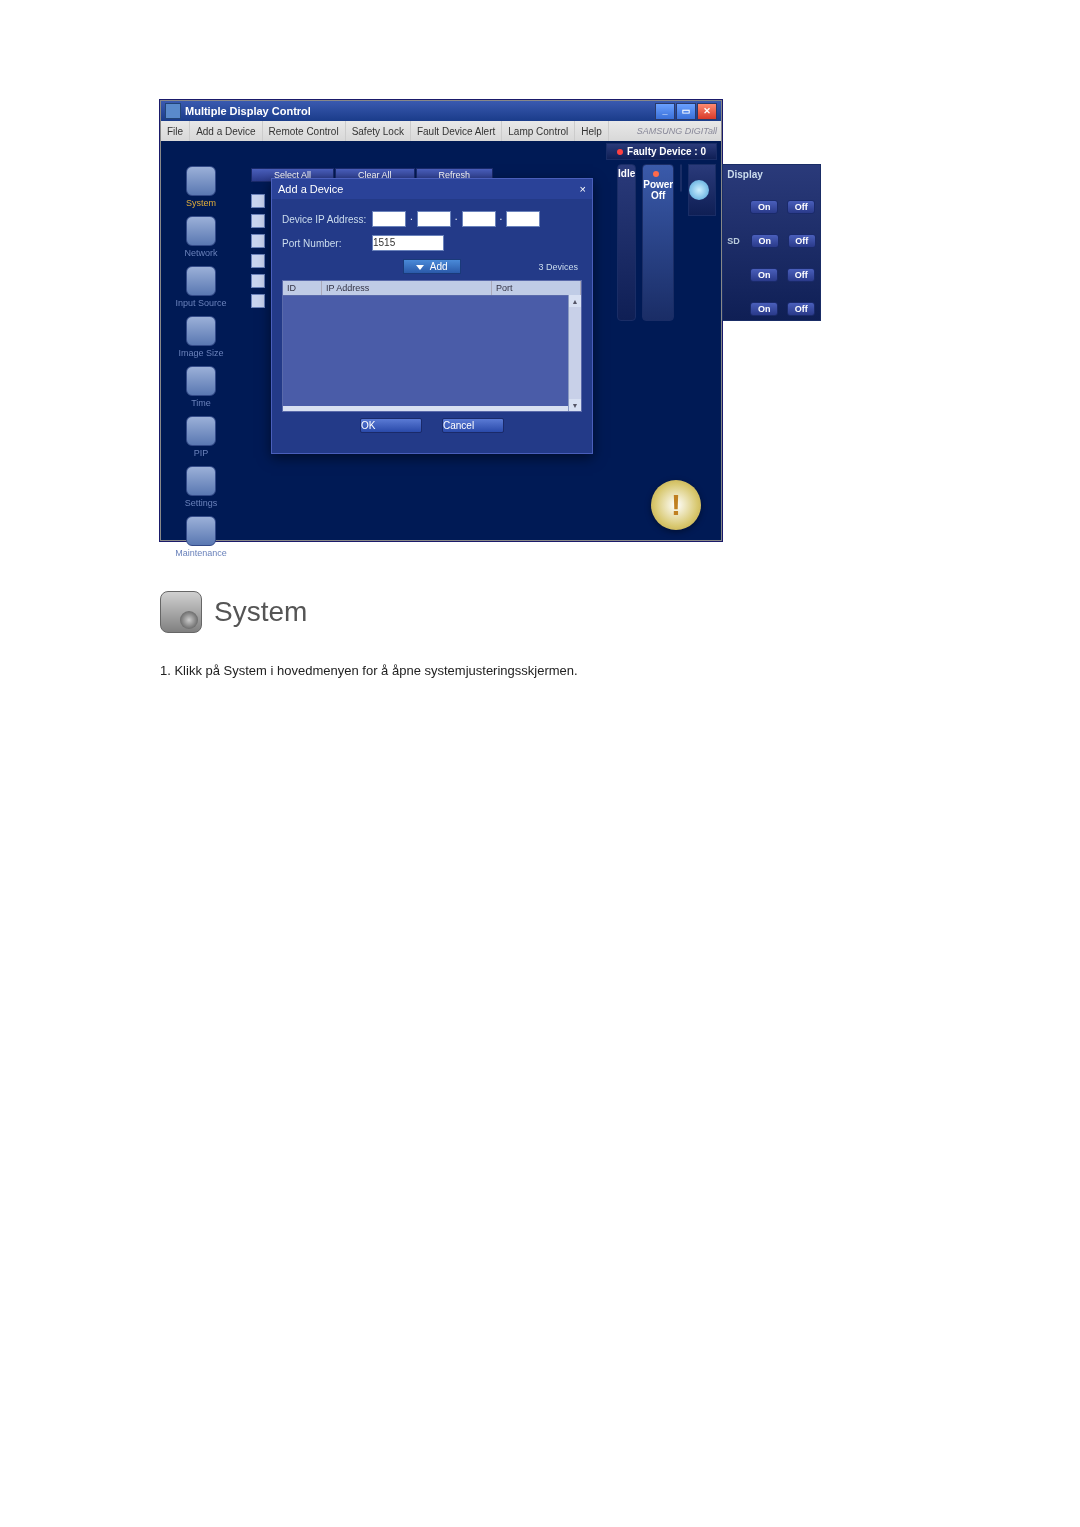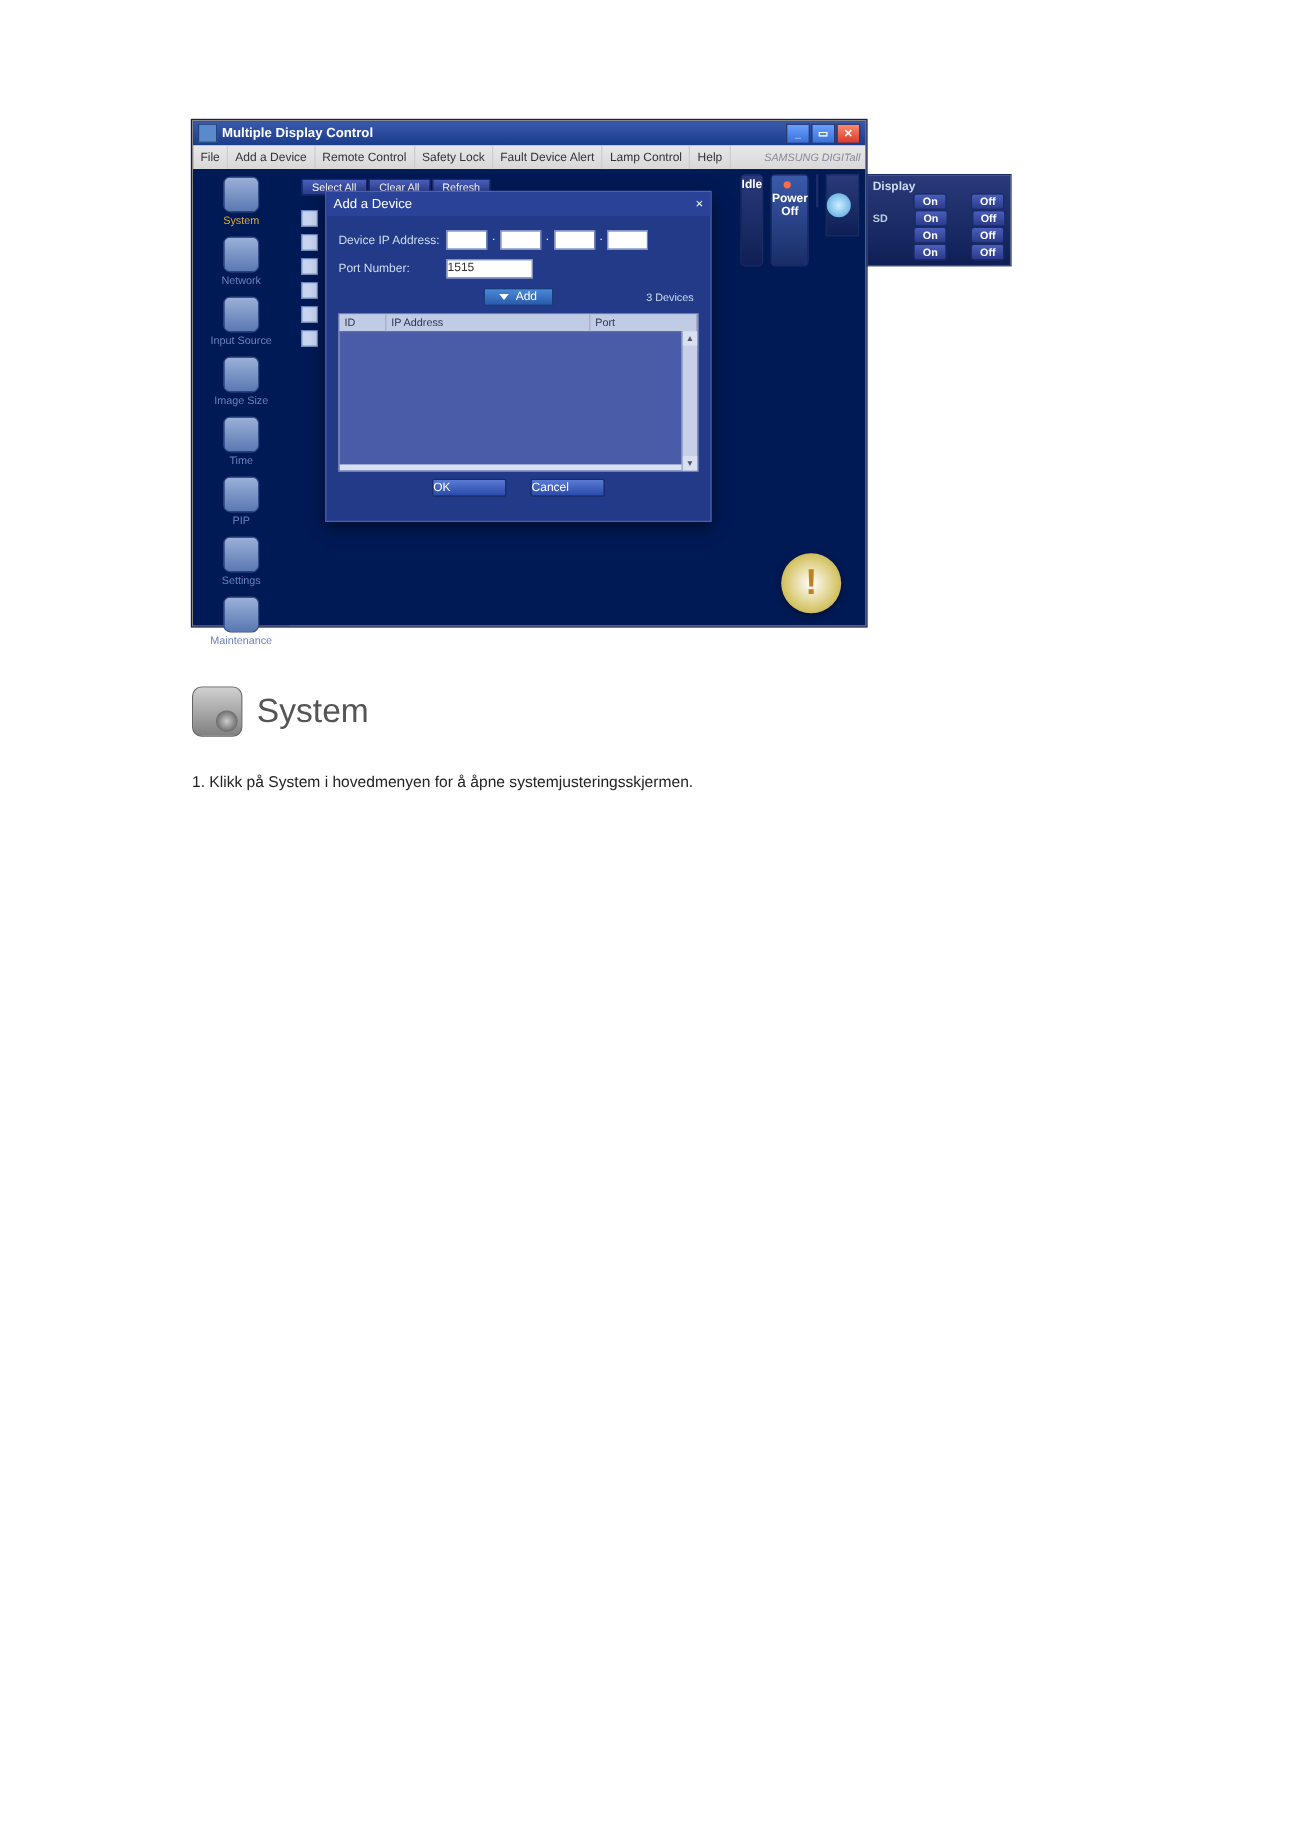--- a/index.html
+++ b/index.html
@@ -117,21 +117,21 @@
     position: absolute;
     left: 90px; top: 8px;
     display: flex;
     gap: 1px;
     z-index: 1;
   }
   .top-btn {
     background: linear-gradient(#4a5fbb,#2a3a8a);
     color: #fff;
     font-size: 9px;
-    padding: 1px 8px;
+    padding: 1px 22px;
     border: 1px solid #1a2a6a;
   }
   .chkcol {
     position: absolute;
     left: 90px;
     top: 34px;
     display: flex; flex-direction: column;
     gap: 6px;
   }
   .chk {
@@ -170,21 +170,21 @@
   .speaker-icon {
     width: 20px; height:20px; border-radius:50%;
     background: radial-gradient(#ccefff,#4aa0d8);
   }
   .display-box {
     background: linear-gradient(#2a3a7a,#0f1f55);
     border: 1px solid #1a2d66;
     padding: 4px;
     color: #cde; font-size: 10px; font-weight: bold;
   }
-  .onoff-row { display:flex; gap:20px; margin-top:0; align-items:center; }
+  .onoff-row { display:flex; gap:9px; margin-top:20px; align-items:center; }
   .tag-sd { color:#bcd; font-size:9px; margin-right:2px; }
   .oo-btn {
     background: linear-gradient(#4a5fbb,#2a3a8a);
     color:#fff; font-size:9px; width:26px; text-align:center;
     border:1px solid #1a2a6a; border-radius:3px;
     padding:1px 0;
   }
   .exclaim {
     position: absolute;
     bottom: 10px;
@@ -291,20 +291,26 @@
       <span class="mitem">File</span>
       <span class="mitem">Add a Device</span>
       <span class="mitem">Remote Control</span>
       <span class="mitem">Safety Lock</span>
       <span class="mitem">Fault Device Alert</span>
       <span class="mitem">Lamp Control</span>
       <span class="mitem">Help</span>
       <span class="brand">SAMSUNG DIGITall</span>
     </div>
 
+    <div class="faulty-bar-wrap">
+      <div class="faulty-bar">
+        <span class="faulty-dot"></span>
+        <span>Faulty Device : 0</span>
+      </div>
+    </div>
 
     <div class="body-area">
 
       <div class="sidebar">
         <div class="side-item active">
           <div class="side-icon"></div>
           <div>System</div>
         </div>
         <div class="side-item">
           <div class="side-icon"></div>

